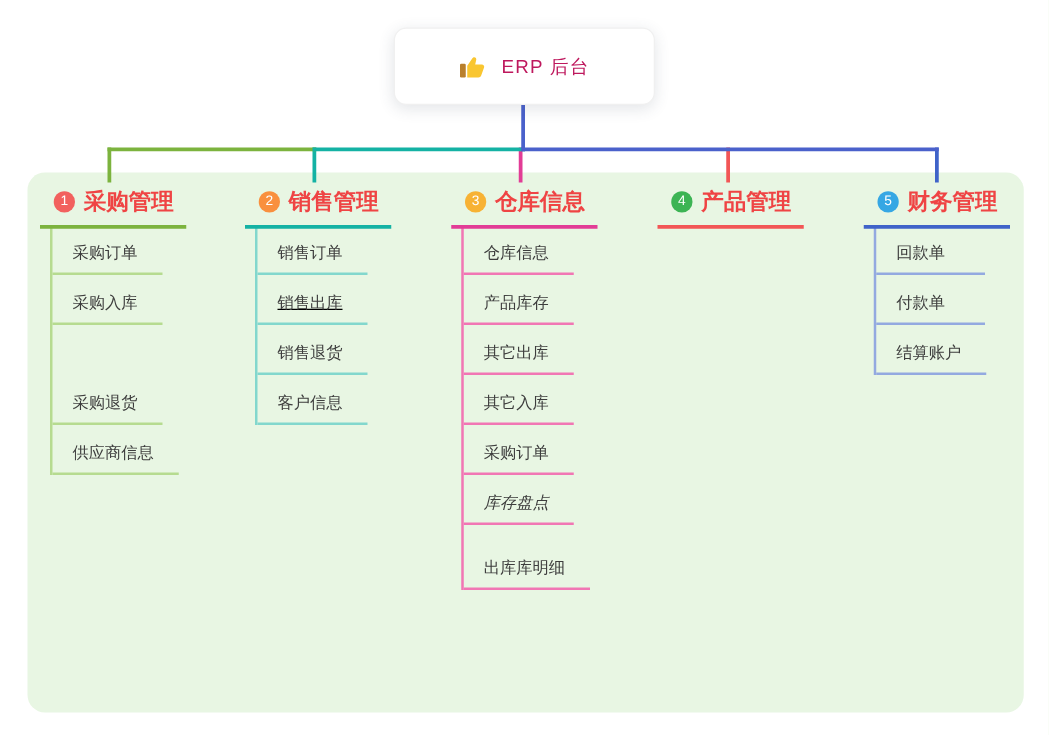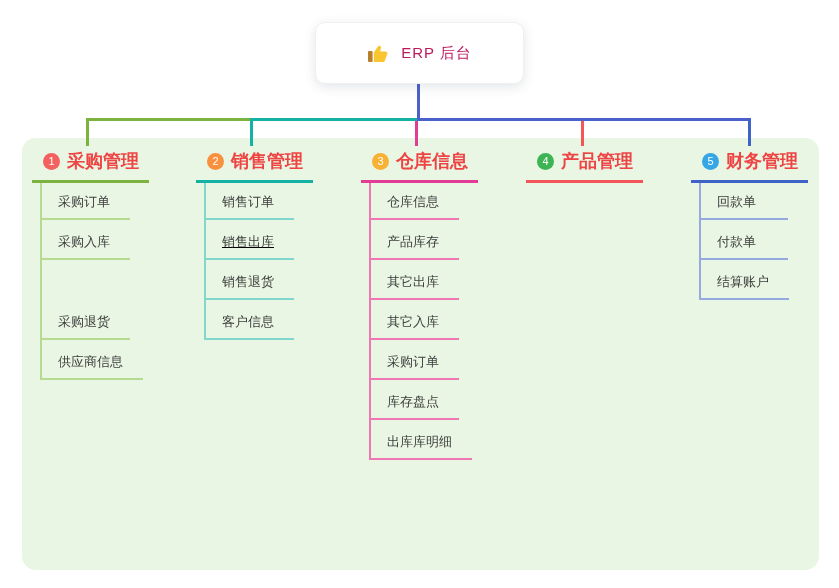--- a/index.html
+++ b/index.html
@@ -162,24 +162,24 @@
         </div>
         <div class="child" style="border-bottom-color: rgb(241, 118, 180);">
           <span class="child-label">其它出库</span>
         </div>
         <div class="child" style="border-bottom-color: rgb(241, 118, 180);">
           <span class="child-label">其它入库</span>
         </div>
         <div class="child" style="border-bottom-color: rgb(241, 118, 180);">
           <span class="child-label">采购订单</span>
         </div>
-        <div class="child" style="border-bottom-color: rgb(241, 118, 180);">
+        <div class="child" style="border-bottom-color: rgb(241, 118, 180); font-style: italic;">
           <span class="child-label">库存盘点</span>
         </div>
-        <div class="child" style="border-bottom-color: rgb(241, 118, 180);">
+        <div class="child" style="border-bottom-color: rgb(241, 118, 180); margin-top: 12px;">
           <span class="child-label">出库库明细</span>
         </div>
       </div></div>
     <div class="branch" style="left: 526px; top: 146px;"><div class="branch-header" style="border-bottom-color: rgb(242, 86, 86);">
         <span class="badge" style="background: rgb(60, 180, 84);">4</span>
         <span class="branch-label">产品管理</span>
       </div></div>
     <div class="branch" style="left: 691px; top: 146px;"><div class="branch-header" style="border-bottom-color: rgb(63, 99, 201);">
         <span class="badge" style="background: rgb(54, 167, 228);">5</span>
         <span class="branch-label">财务管理</span>

